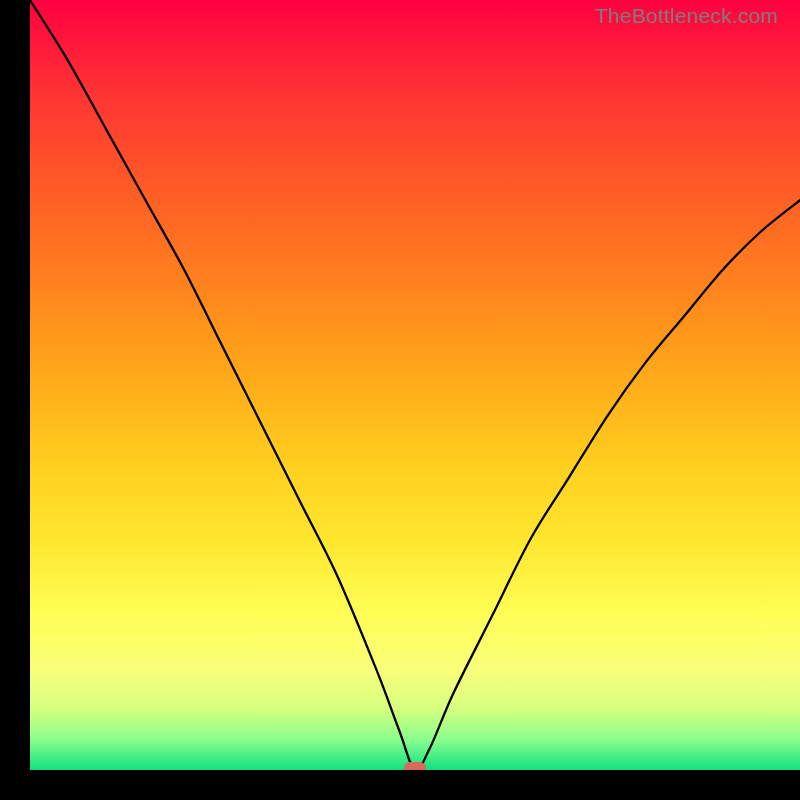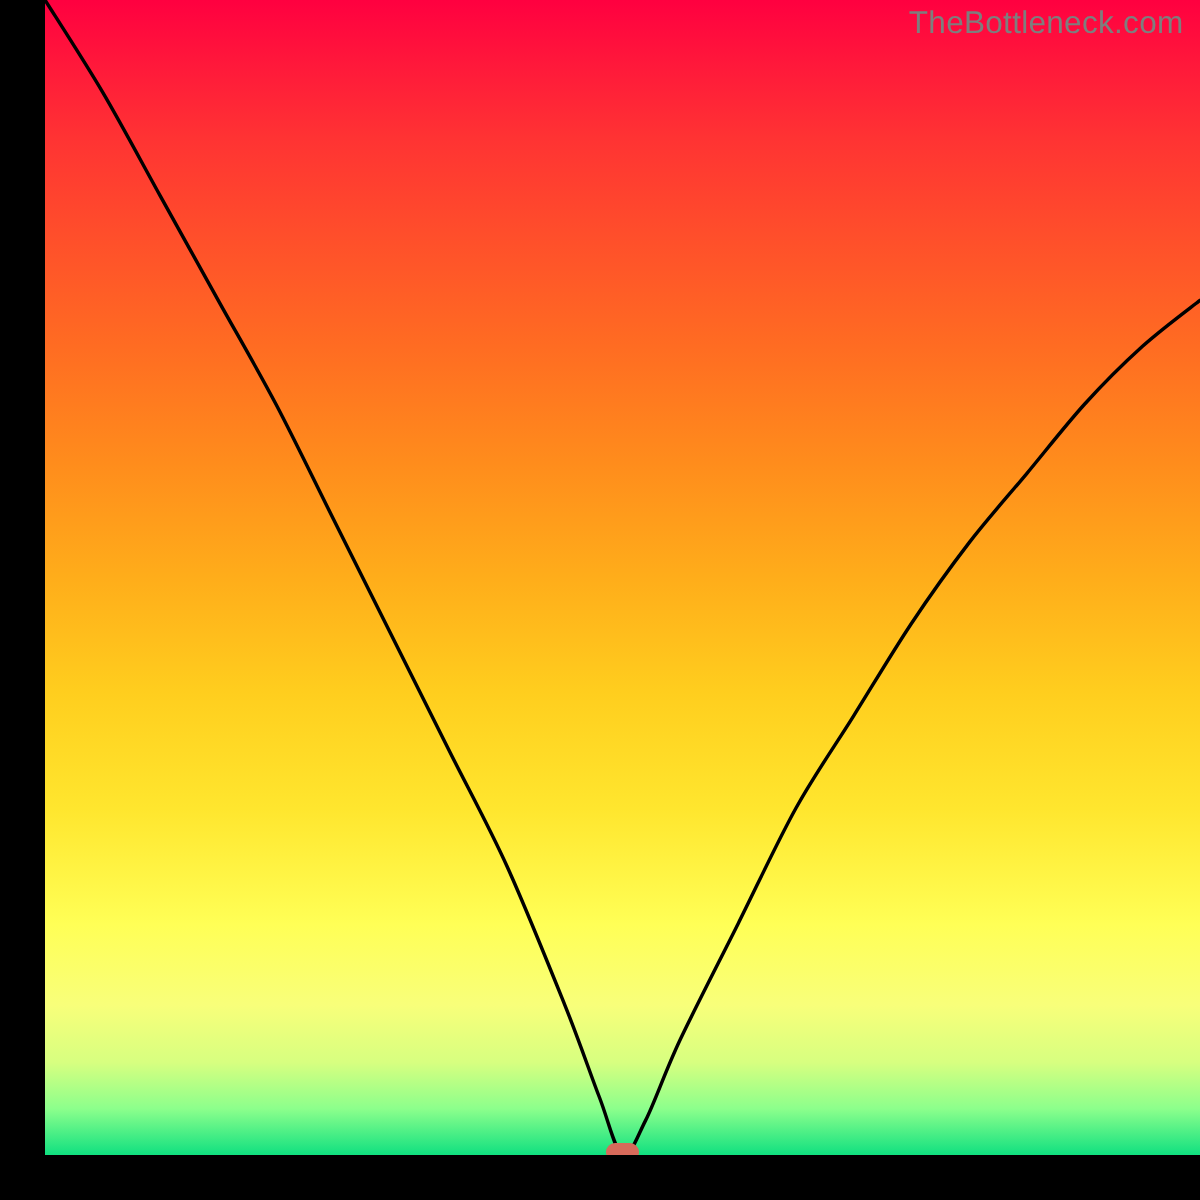--- a/index.html
+++ b/index.html
@@ -55,21 +55,21 @@
     stroke-width: 2.3;
     stroke-linecap: round;
   }
   .marker {
     fill: #d76a5a;
     stroke: none;
   }
   .watermark {
     position: absolute;
     top: 4px;
-    right: 11px;
+    right: 22px;
     color: #7e7e7e;
     font-size: 21px;
     font-weight: 500;
     letter-spacing: 0.2px;
     user-select: none;
   }
 </style>
 </head>
 <body>
 

